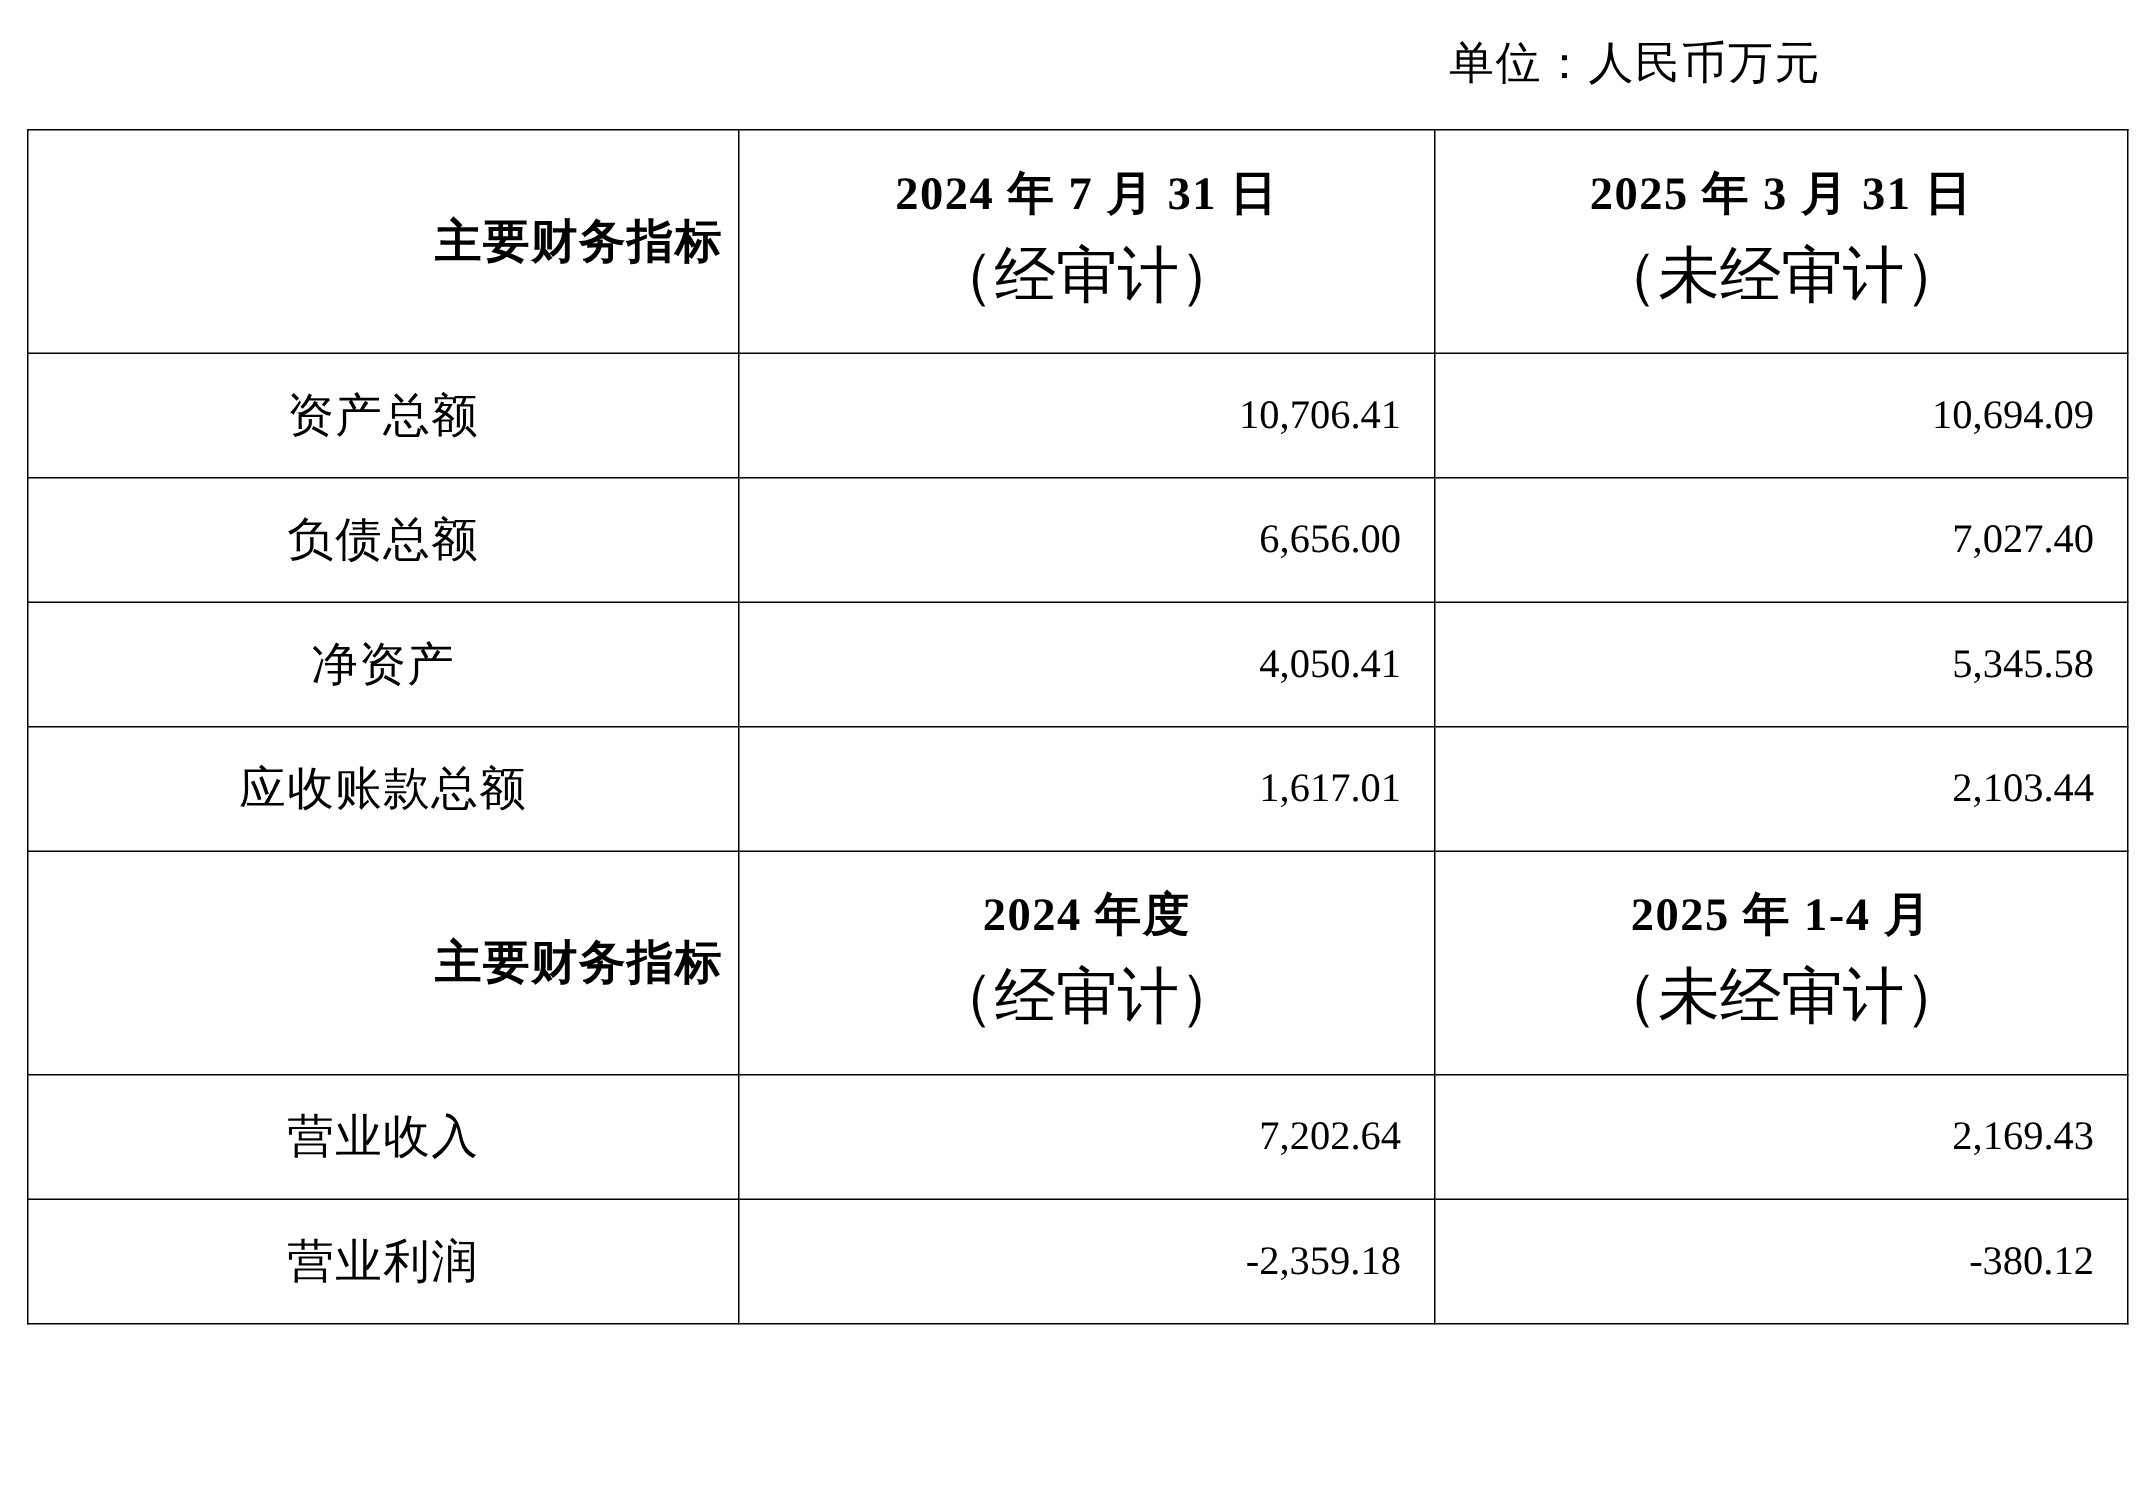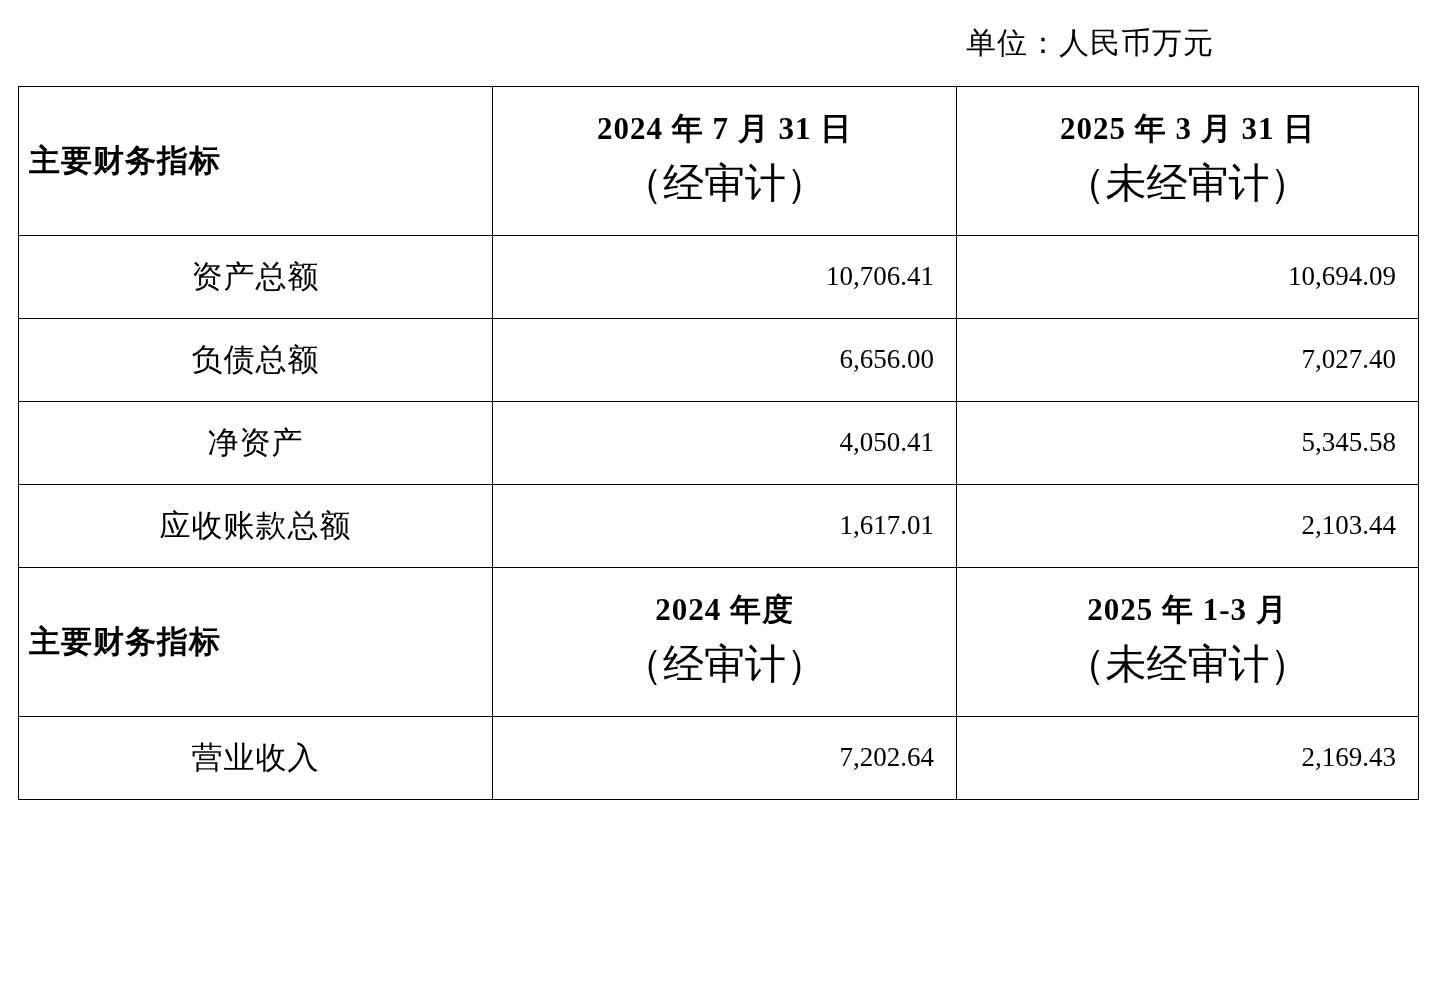--- a/index.html
+++ b/index.html
@@ -71,21 +71,21 @@
   }
   .hdr-sub {
     font-size: 41px;
     line-height: 1.5;
     letter-spacing: 0px;
     white-space: nowrap;
   }
   .hdr-label {
     font-weight: bold;
     font-size: 31px;
-    text-align: left;
+    text-align: right;
     letter-spacing: 1px;
     padding: 14px 10px;
     line-height: 1.4;
   }
   .row-tall td { height: 148px; }
   .row-normal td { height: 82px; }
 </style>
 </head>
 <body>
 
@@ -169,33 +169,44 @@
           <div class="hdr-label">主要财务指标</div>
         </td>
         <td>
           <div class="hdr-cell">
             <div class="hdr-main">2024 年度</div>
             <div class="hdr-sub">（经审计）</div>
           </div>
         </td>
         <td>
           <div class="hdr-cell">
-            <div class="hdr-main">2025 年 1-3 月</div>
+            <div class="hdr-main">2025 年 1-4 月</div>
             <div class="hdr-sub">（未经审计）</div>
           </div>
         </td>
       </tr>
 
       <tr class="row-normal">
         <td>
           <div class="cell-label">营业收入</div>
         </td>
         <td>
           <div class="cell-num">7,202.64</div>
         </td>
         <td>
           <div class="cell-num">2,169.43</div>
+        </td>
+      </tr>
+      <tr class="row-normal">
+        <td>
+          <div class="cell-label">营业利润</div>
+        </td>
+        <td>
+          <div class="cell-num">-2,359.18</div>
+        </td>
+        <td>
+          <div class="cell-num">-380.12</div>
         </td>
       </tr>
     </tbody>
   </table>
 
 </div>
 
 </body></html>

